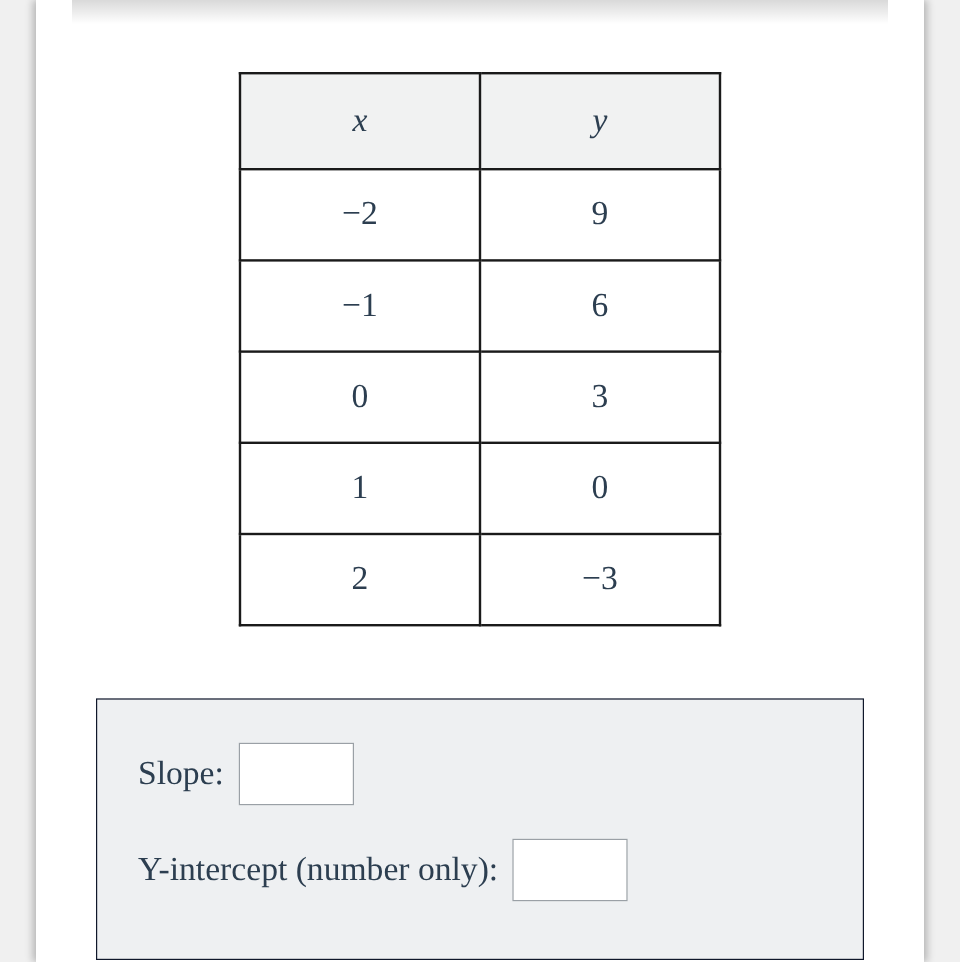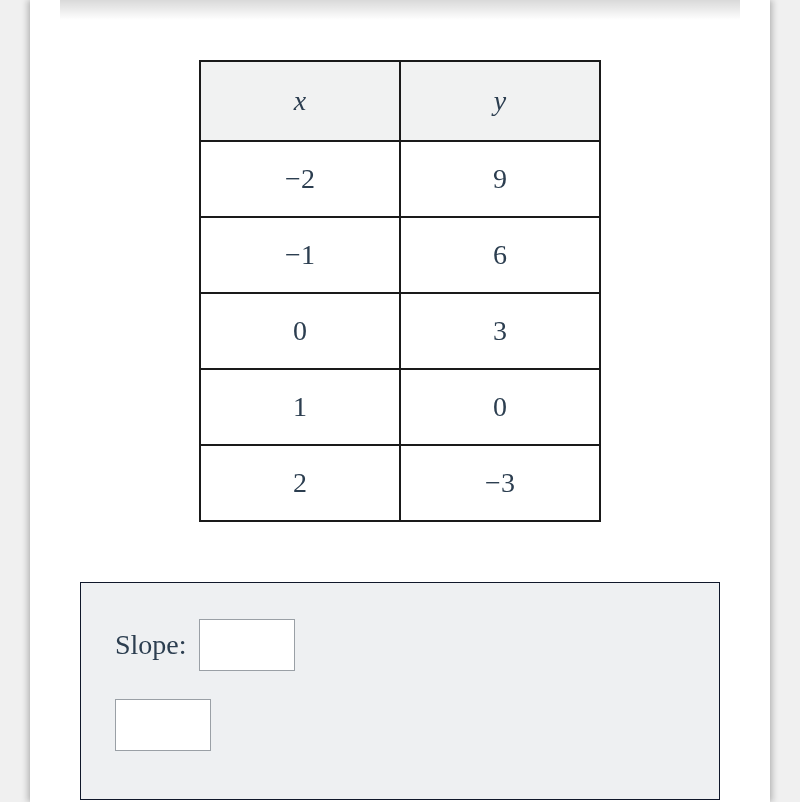--- a/index.html
+++ b/index.html
@@ -127,16 +127,17 @@
       </tbody>
     </table>
   </div>
 
   <div class="answer-box">
     <div class="field-row">
       <label>Slope:</label>
       <input class="ans-input" type="text" value="" style="">
     </div>
     <div class="field-row">
+      <label>Y-intercept (number only):</label>
       <input class="ans-input" type="text" value="" style="">
     </div>
   </div>
 </div>
 
 </body></html>

